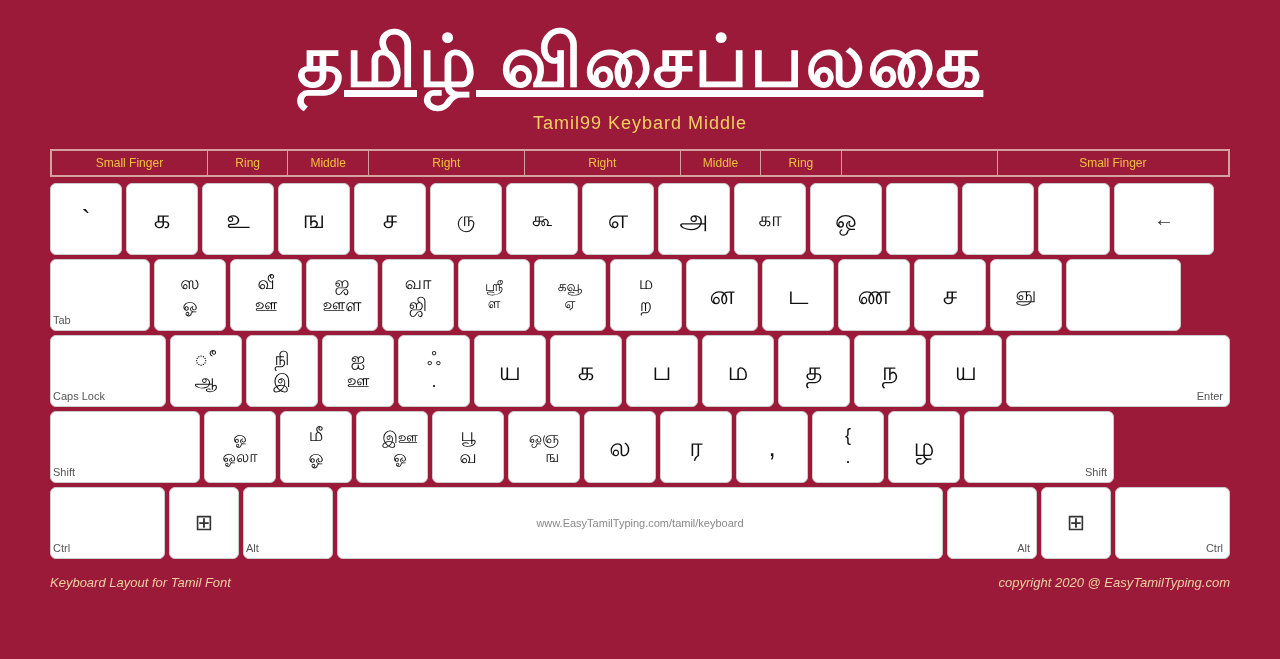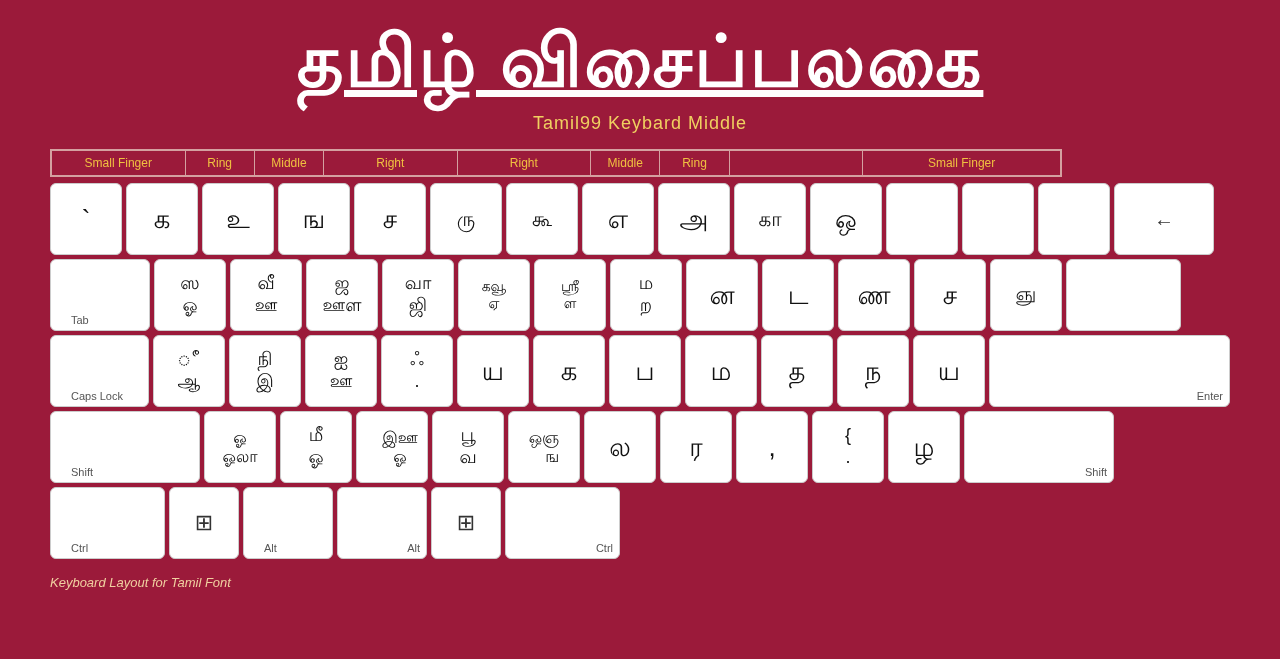--- a/index.html
+++ b/index.html
@@ -56,34 +56,34 @@
       font-size: 26px;
       color: #111;
       line-height: 1.1;
       text-align: center;
     }
     .key .key-label {
       font-size: 11px;
       color: #555;
       position: absolute;
       bottom: 4px;
-      left: 20px;
+      left: 2px;
       margin-top: 36px;
     }
     .key .key-label-bottom-right {
       font-size: 11px;
       color: #555;
       position: absolute;
       bottom: 4px;
       right: 6px;
       padding-left: 37px;
     }
     .key-regular { width: 72px; }
     .key-tab { width: 100px; }
-    .key-caps { width: 99px; }
+    .key-caps { width: 116px; }
     .key-shift-left { width: 150px; }
     .key-shift-right { width: 150px; }
     .key-enter { width: 115px; }
     .key-backspace { width: 100px; }
     .key-ctrl { width: 115px; }
     .key-win { width: 70px; }
     .key-alt { width: 90px; }
     .key-space { flex: 1; }
     .key-alt-r { width: 90px; }
     .key-ctrl-r { width: 115px; }
@@ -91,21 +91,21 @@
       display: flex;
       justify-content: space-between;
       width: 1180px;
       margin-top: 12px;
       color: #f0d0a0;
       font-size: 13px;
       font-style: italic;
     }
     .finger-labels-row {
       display: flex;
-      width: 1012px;
+      width: 1180px;
       border: 2px solid #d4a0a0;
       margin-bottom: 6px;
     }
     .fl-cell {
       color: #f0c040;
       font-size: 12px;
       text-align: center;
       padding: 5px 2px;
       border-right: 1px solid #d4a0a0;
       flex: 1;
@@ -190,28 +190,28 @@
     </div>
     <div class="key key-regular">
       <span class="tamil" style="font-size:18px; white-space:pre-line; text-align:center; line-height:1.2;">ஜ
 ஊள</span>
     </div>
     <div class="key key-regular">
       <span class="tamil" style="font-size:18px; white-space:pre-line; text-align:center; line-height:1.2;">வா
 ஜி</span>
     </div>
     <div class="key key-regular">
+      <span class="tamil" style="font-size:14px; white-space:pre-line; text-align:center; line-height:1.2;">ஸ்ரீ
+ள</span>
+    </div>
+    <div class="key key-regular">
       <span class="tamil" style="font-size:14px; white-space:pre-line; text-align:center; line-height:1.2;">கவூ
 ஏ</span>
     </div>
     <div class="key key-regular">
-      <span class="tamil" style="font-size:14px; white-space:pre-line; text-align:center; line-height:1.2;">ஸ்ரீ
-ள</span>
-    </div>
-    <div class="key key-regular">
       <span class="tamil" style="font-size:18px; white-space:pre-line; text-align:center; line-height:1.2;">ம
 ற</span>
     </div>
     <div class="key key-regular">
         <span class="tamil">ன</span>
       </div>
     <div class="key key-regular">
         <span class="tamil">ட</span>
       </div>
     <div class="key key-regular">
@@ -320,28 +320,32 @@
   <div class="keyboard-row">
     <div class="key key-ctrl">
         <span class="key-label">Ctrl</span>
       </div>
     <div class="key key-win">
         <span style="font-size:22px;">⊞</span>
       </div>
     <div class="key key-alt">
         <span class="key-label">Alt</span>
       </div>
+    <div class="key key-space">
+        <span style="font-size:11px; color:#888;">www.EasyTamilTyping.com/tamil/keyboard</span>
+      </div>
     <div class="key key-alt-r">
         <span class="key-label-bottom-right">Alt</span>
       </div>
     <div class="key key-win">
         <span style="font-size:22px;">⊞</span>
       </div>
     <div class="key key-ctrl-r">
         <span class="key-label-bottom-right">Ctrl</span>
       </div>
   </div>
 
 </div>
 
 <div class="bottom-bar">
   <span>Keyboard Layout for Tamil Font</span>
+  <span>copyright 2020 @ EasyTamilTyping.com</span>
 </div>
 
 </body></html>

